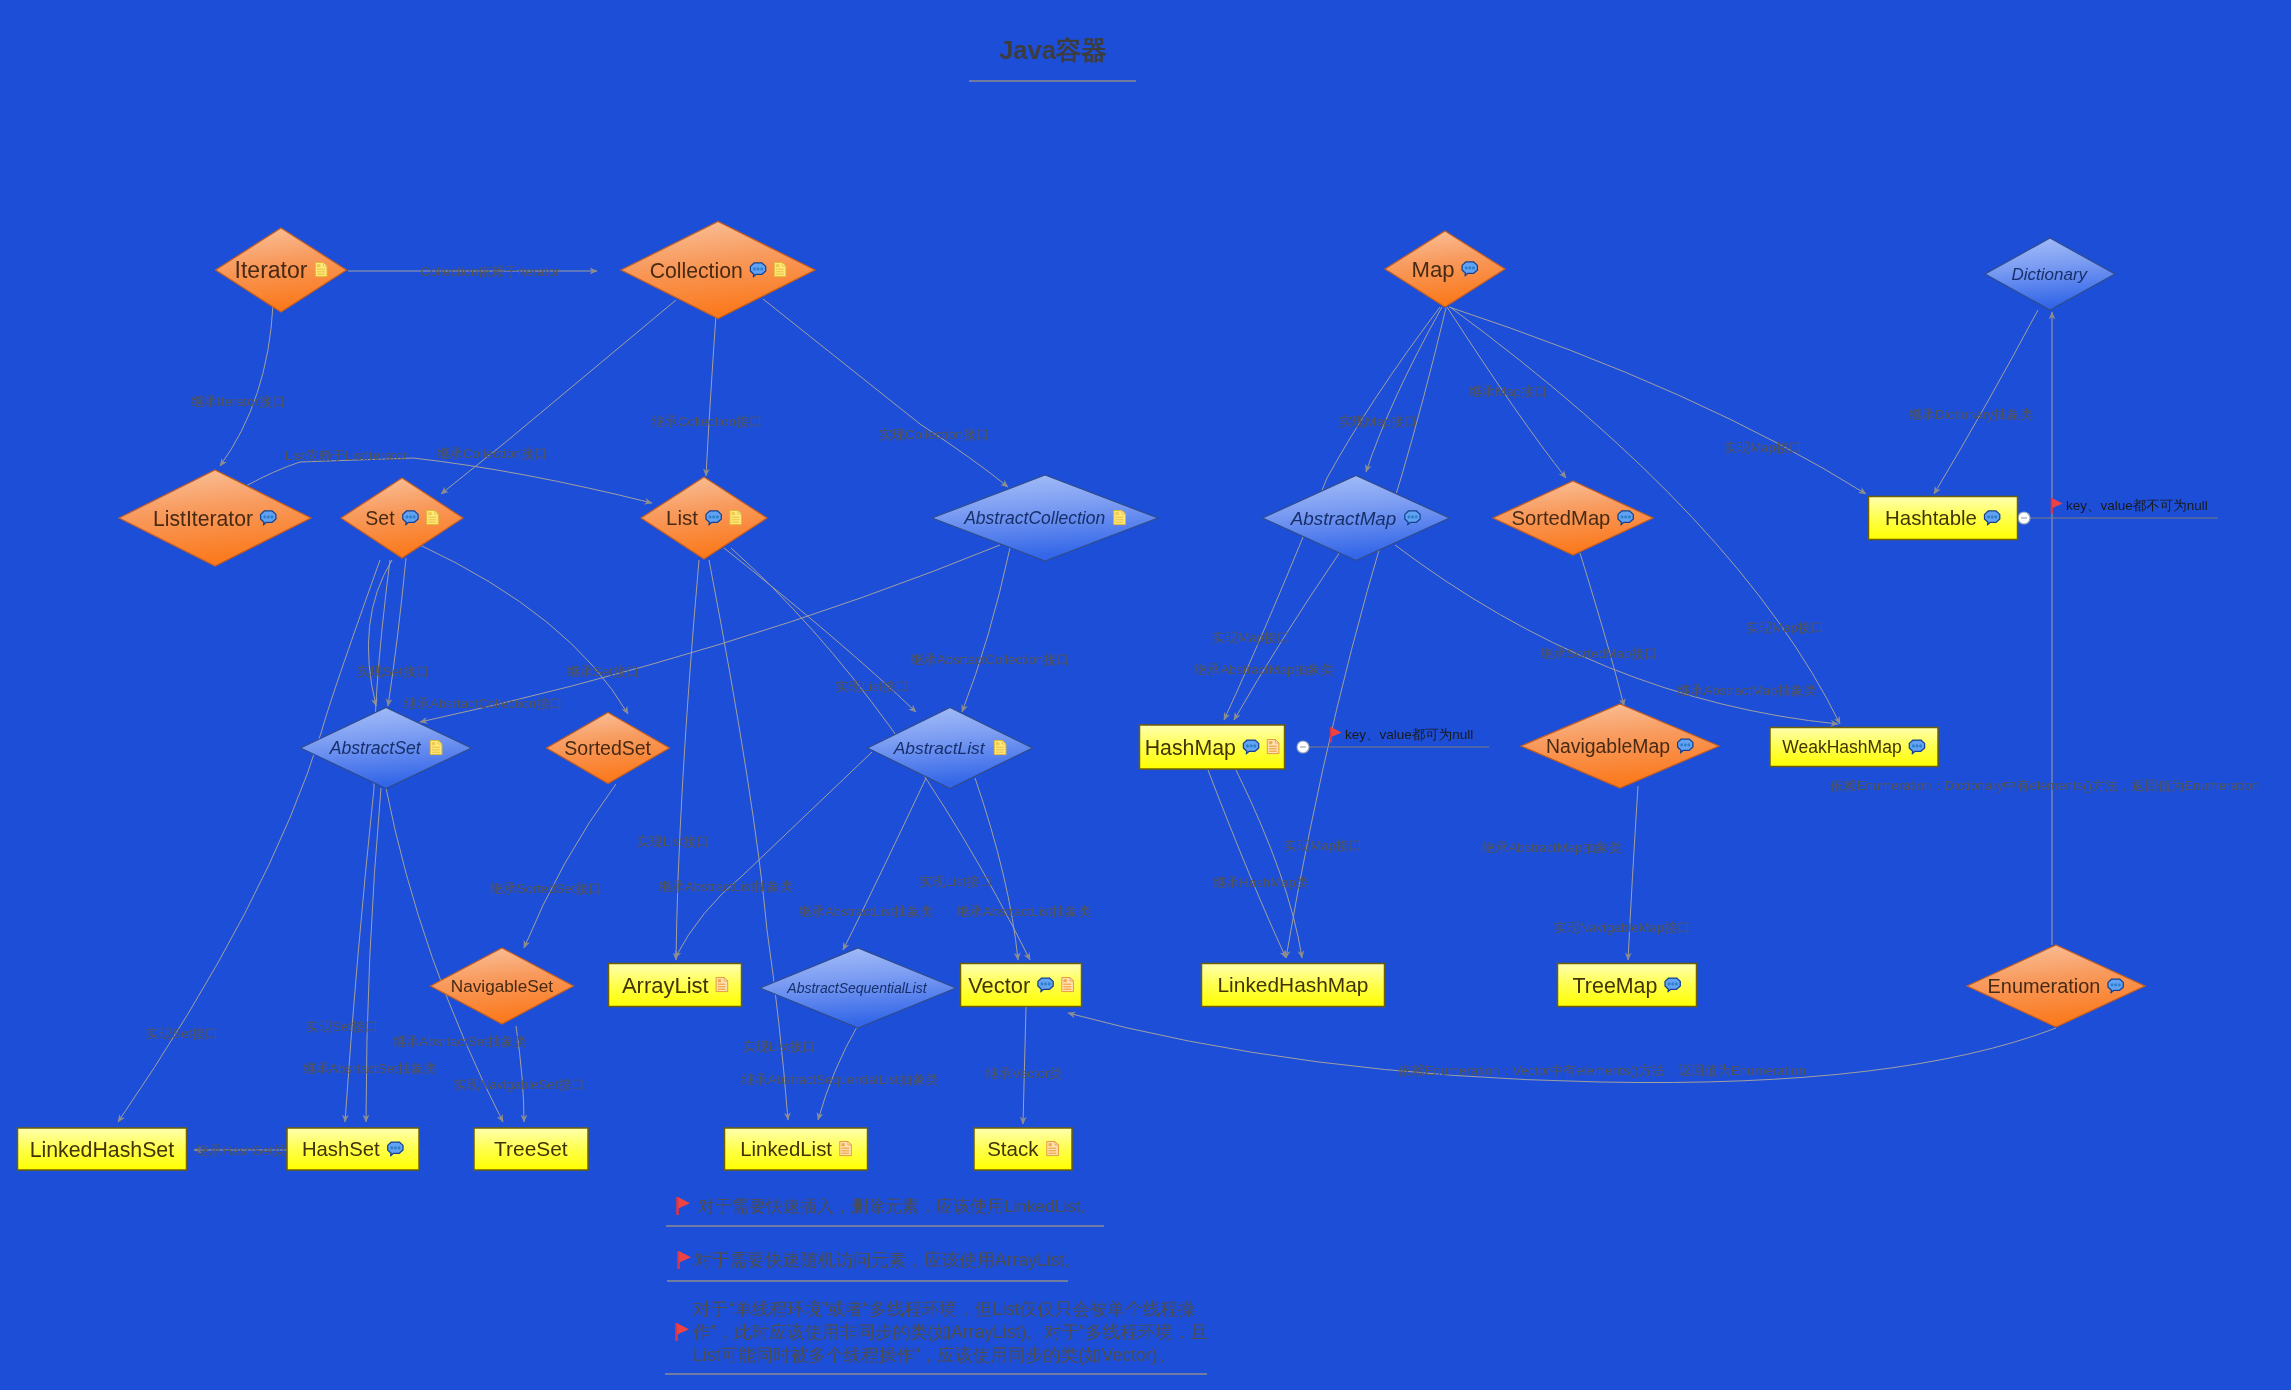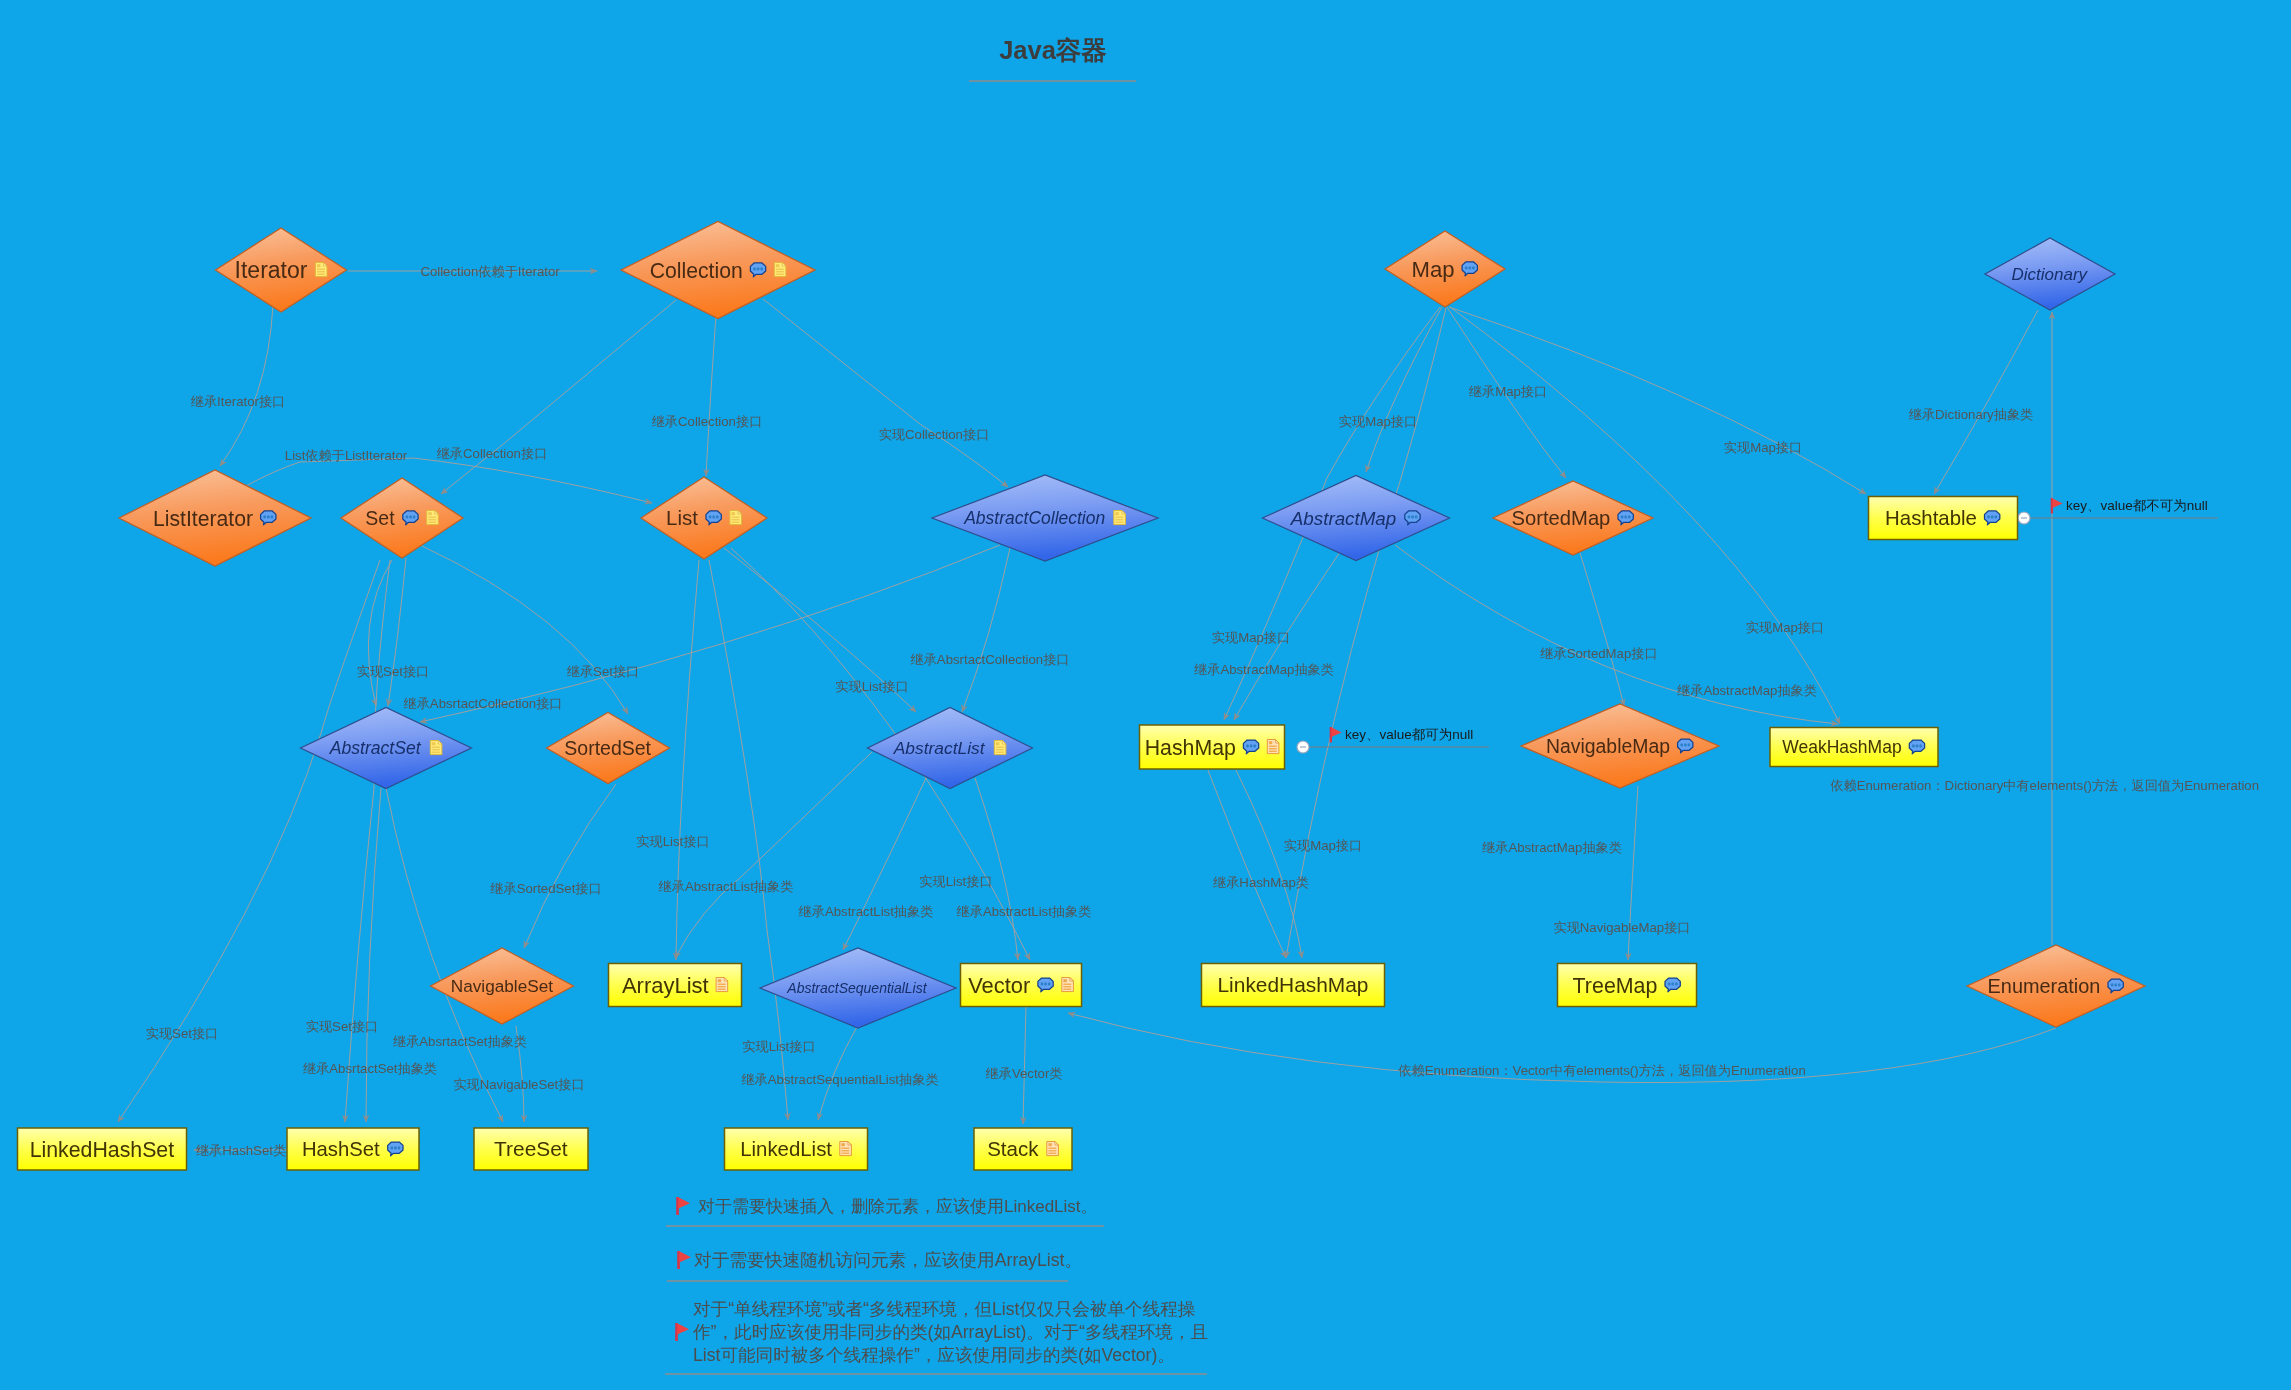--- a/index.html
+++ b/index.html
@@ -1,19 +1,19 @@
 <!DOCTYPE html>
 <html><head>
 <meta charset="utf-8">
 <title>Java容器</title>
 <style>
   html,body{margin:0;padding:0;background:#ffffff;}
   body{width:2291px;height:1390px;overflow:hidden;
        font-family:"Liberation Sans","DejaVu Sans",sans-serif;}
-  #stage{position:relative;width:2291px;height:1390px;background:#0ea5e9;}
+  #stage{position:relative;width:2291px;height:1390px;background:#1d4ed8;}
   svg#diagram{position:absolute;left:0;top:0;width:2291px;height:1390px;display:block;}
   .nodelabel{font-family:"Liberation Sans","DejaVu Sans",sans-serif;}
   .edgelabel{font-family:"Liberation Sans","DejaVu Sans",sans-serif;font-size:13.2px;fill:#555555;}
   .title{font-family:"Liberation Sans","DejaVu Sans",sans-serif;font-weight:bold;
          font-size:25.5px;fill:#3d3d3d;}
   .footnote{font-family:"Liberation Sans","DejaVu Sans",sans-serif;font-size:19.5px;fill:#4d4d4d;}
   .callout{font-family:"Liberation Sans","DejaVu Sans",sans-serif;font-size:13.5px;fill:#1a1a1a;}
 </style>
 </head>
 <body>

